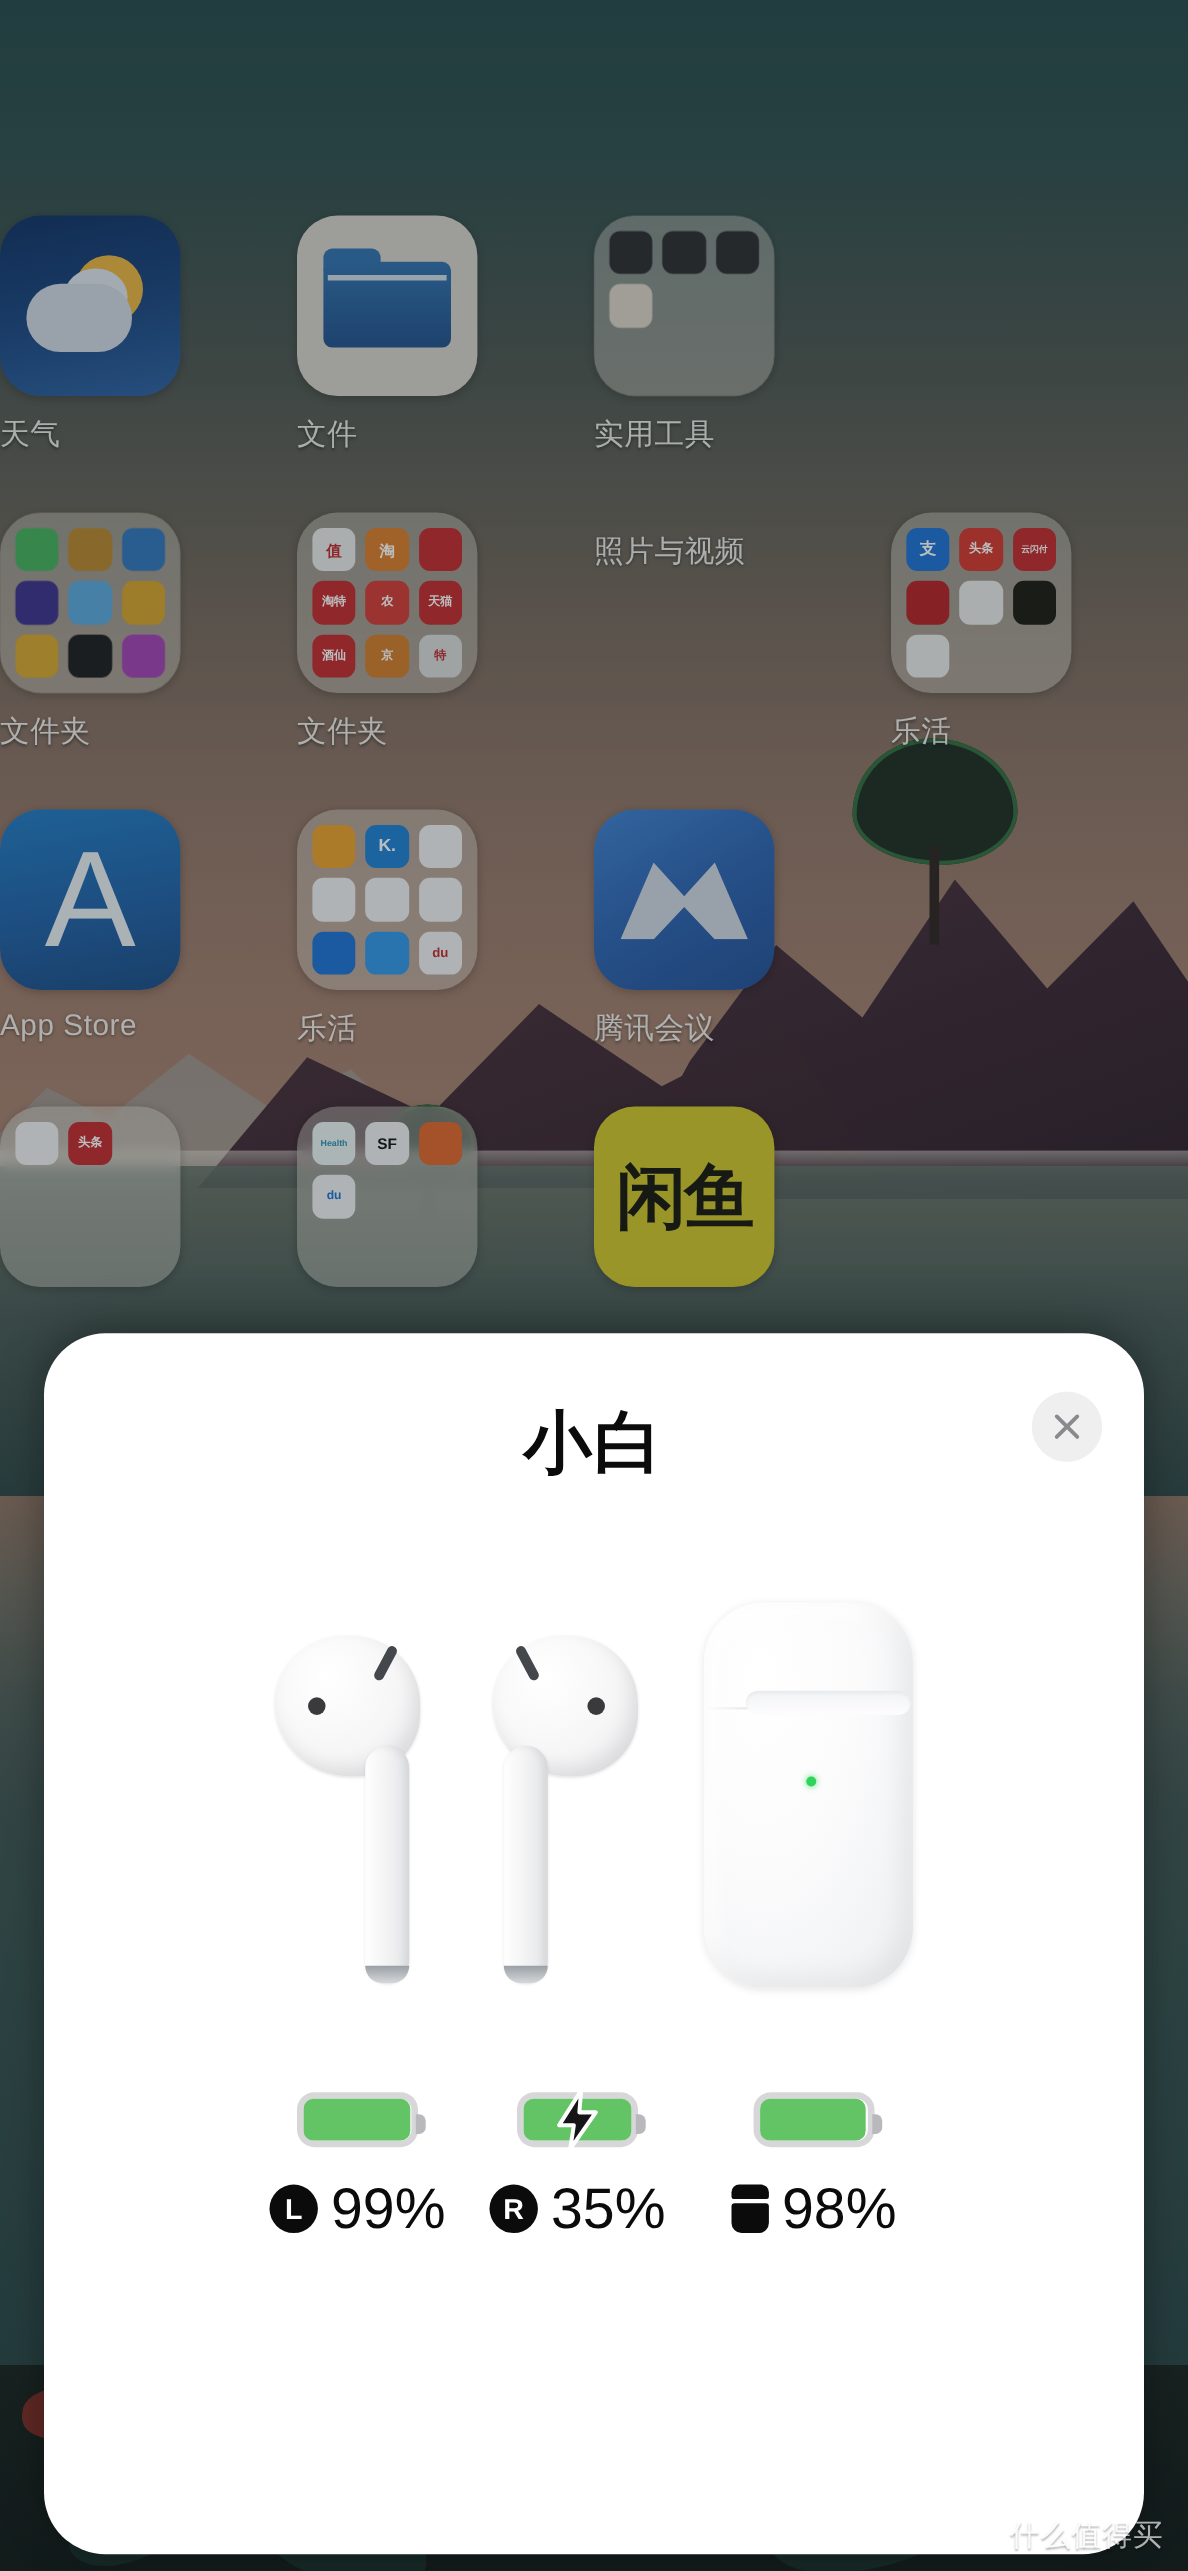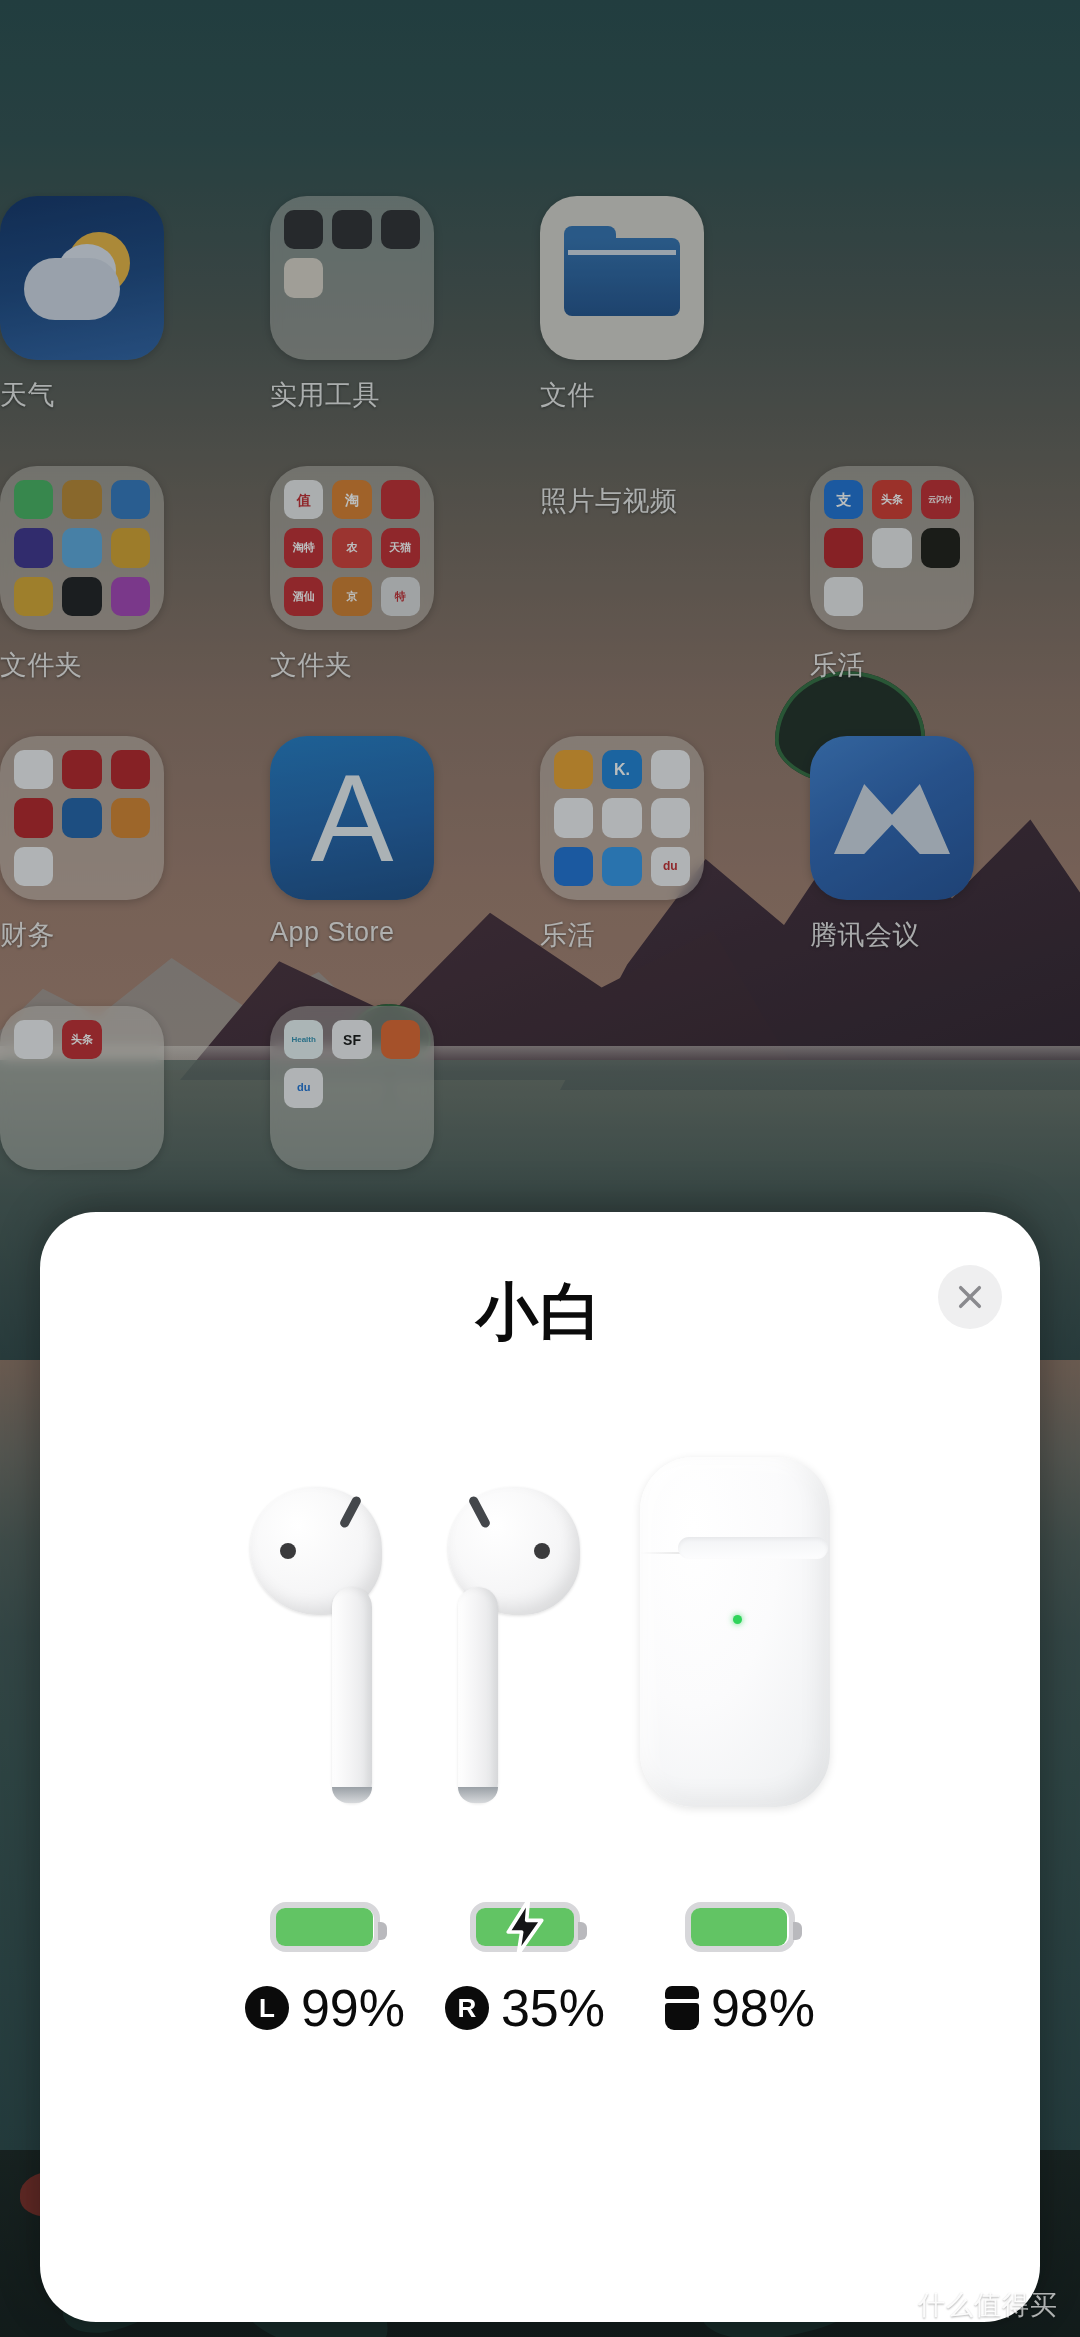--- a/index.html
+++ b/index.html
@@ -343,44 +343,44 @@
         <div class="icon ic-weather">
           <div class="sun"></div>
             <div class="c2"></div>
             <div class="c1"></div>
         </div>
       </div>
       <div class="label">天气</div>
     </div>
     <div class="cell">
       <div class="cellwrap">
+        <div class="icon ic-files">
+          <div class="tab"></div>
+            <div class="fold"></div>
+            <div class="line"></div>
+        </div>
+      </div>
+      <div class="label">文件</div>
+    </div>
+    <div class="cell">
+      <div class="cellwrap">
         <div class="icon folder">
           <div class="mini" style="background:#2a2a2e"></div>
           <div class="mini" style="background:#2a2a2e"></div>
           <div class="mini" style="background:#2a2a2e"></div>
           <div class="mini" style="background:#d9d2c8"></div>
           <div class="mini" style="background:transparent"></div>
           <div class="mini" style="background:transparent"></div>
           <div class="mini" style="background:transparent"></div>
           <div class="mini" style="background:transparent"></div>
           <div class="mini" style="background:transparent"></div>
         </div>
       </div>
       <div class="label">实用工具</div>
     </div>
-    <div class="cell">
-      <div class="cellwrap">
-        <div class="icon ic-files">
-          <div class="tab"></div>
-            <div class="fold"></div>
-            <div class="line"></div>
-        </div>
-      </div>
-      <div class="label">文件</div>
-    </div>
   </div>
 
   <div class="row" style="top:466px;">
     <div class="cell">
       <div class="cellwrap">
           <div class="icon folder">
         <div class="mini" style="background:#43b05e"></div>
             <div class="mini" style="background:#b8842e"></div>
             <div class="mini" style="background:#2f74bd"></div>
         <div class="mini" style="background:#3a2f8c"></div>
@@ -426,36 +426,20 @@
             <div class="mini" style="background:transparent"></div>
       </div>
         </div>
       <div class="label">乐活</div>
     </div>
   </div>
 
   <div class="row" style="top:736px;">
     <div class="cell">
       <div class="cellwrap">
-          <div class="icon folder">
-        <div class="mini" style="background:#f0f0f2"></div>
-            <div class="mini" style="background:#b31f24"></div>
-            <div class="mini" style="background:#b31f24"></div>
-        <div class="mini" style="background:#b31f24"></div>
-            <div class="mini" style="background:#1e5fa8"></div>
-            <div class="mini" style="background:#d4822c"></div>
-        <div class="mini" style="background:#f0f0f2"></div>
-            <div class="mini" style="background:transparent"></div>
-            <div class="mini" style="background:transparent"></div>
-      </div>
-        </div>
-      <div class="label">财务</div>
-    </div>
-    <div class="cell">
-      <div class="cellwrap">
           <div class="icon ic-appstore">
             <div class="A">A</div>
           </div>
         </div>
       <div class="label">App Store</div>
     </div>
     <div class="cell">
       <div class="cellwrap">
           <div class="icon folder">
         <div class="mini" style="background:#e8a02c"></div>
@@ -505,20 +489,27 @@
         <div class="mini" style="background:#e0642c"></div>
         <div class="mini" style="background:#f0f0f2;color:#1a6fd4;font-size:11px">du</div>
         <div class="mini" style="background:transparent"></div>
             <div class="mini" style="background:transparent"></div>
         <div class="mini" style="background:transparent"></div>
             <div class="mini" style="background:transparent"></div>
             <div class="mini" style="background:transparent"></div>
       </div>
         </div>
     </div>
+    <div class="cell">
+      <div class="cellwrap">
+          <div class="icon ic-xianyu">
+        <div class="tx">闲鱼</div>
+      </div>
+        </div>
+    </div>
   </div>
 </div>
 
 <div id="dim"></div>
 
 <div id="sheet">
 
   <button id="close-btn">
     <svg viewBox="0 0 24 24" fill="none" stroke="#8a8a8e" stroke-width="2.6" stroke-linecap="round">
       <line x1="5" y1="5" x2="19" y2="19"></line>

